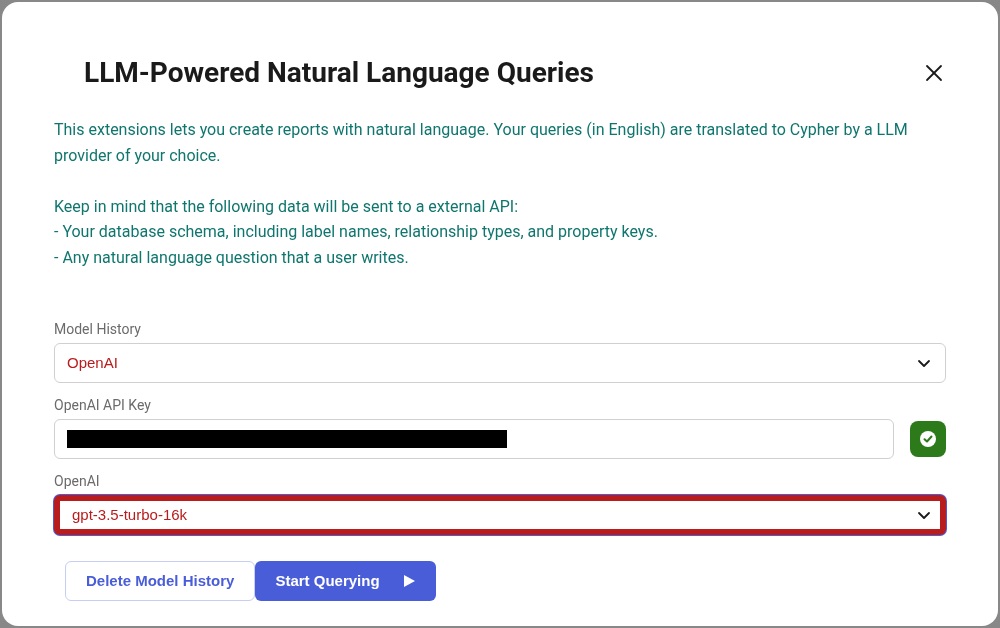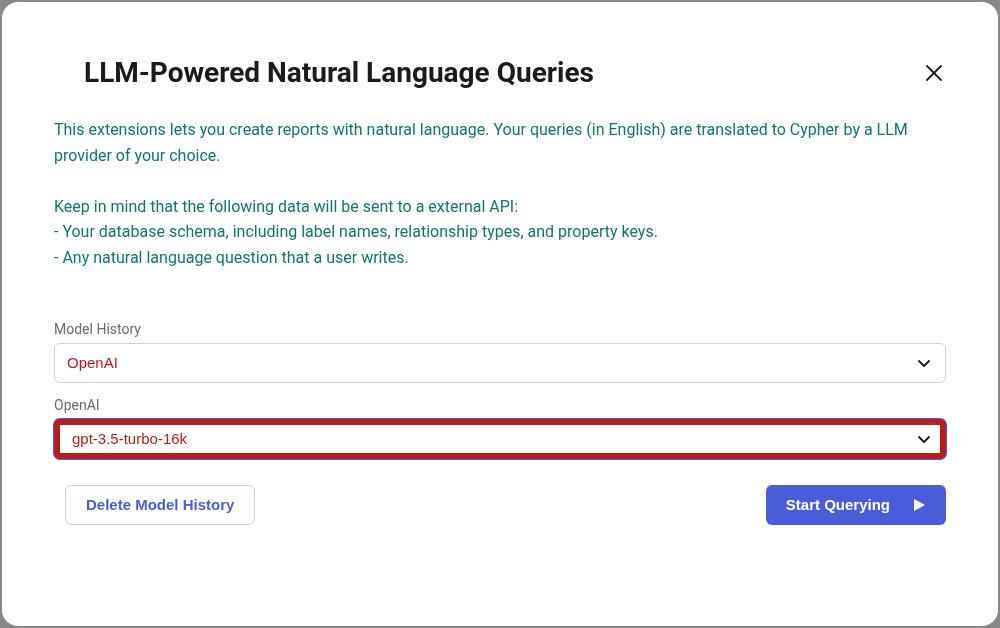--- a/index.html
+++ b/index.html
@@ -105,21 +105,20 @@
       height: 36px;
       background: #2d7a1a;
       border-radius: 8px;
       display: flex;
       align-items: center;
       justify-content: center;
       flex-shrink: 0;
     }
     .footer {
       display: flex;
-      justify-content: space-between;
       align-items: center;
       margin-top: 26px;
       padding-left: 11px;
     }
     .btn-secondary {
       height: 40px;
       padding: 0 20px;
       border: 1px solid #c7cef5;
       border-radius: 6px;
       background: #fff;
@@ -166,20 +165,34 @@
   <div class="form-group">
     <label class="label">Model History</label>
     <div class="select-wrapper">
       <input class="select" readonly="" value="OpenAI" style="">
       <svg class="chevron" width="16" height="16" viewBox="0 0 16 16" fill="none" stroke="#1a1a1a" stroke-width="1.8" stroke-linecap="round" stroke-linejoin="round">
         <polyline points="3,6 8,11 13,6"></polyline>
       </svg>
     </div>
   </div>
 
+  <div class="form-group">
+    <label class="label">OpenAI API Key</label>
+    <div class="apikey-row">
+      <div class="input" style="display:flex;align-items:center;">
+        <span class="redacted"></span>
+      </div>
+      <div class="check-badge">
+        <svg width="18" height="18" viewBox="0 0 18 18">
+          <circle cx="9" cy="9" r="8" fill="#fff"></circle>
+          <polyline points="5.5,9.2 8,11.5 12.5,6.5" fill="none" stroke="#2d7a1a" stroke-width="2" stroke-linecap="round" stroke-linejoin="round"></polyline>
+        </svg>
+      </div>
+    </div>
+  </div>
 
   <div class="form-group">
     <label class="label">OpenAI</label>
     <div class="select-wrapper">
       <input class="select focused" readonly="" value="gpt-3.5-turbo-16k" style="">
       <svg class="chevron" width="16" height="16" viewBox="0 0 16 16" fill="none" stroke="#1a1a1a" stroke-width="1.8" stroke-linecap="round" stroke-linejoin="round">
         <polyline points="3,6 8,11 13,6"></polyline>
       </svg>
     </div>
   </div>

